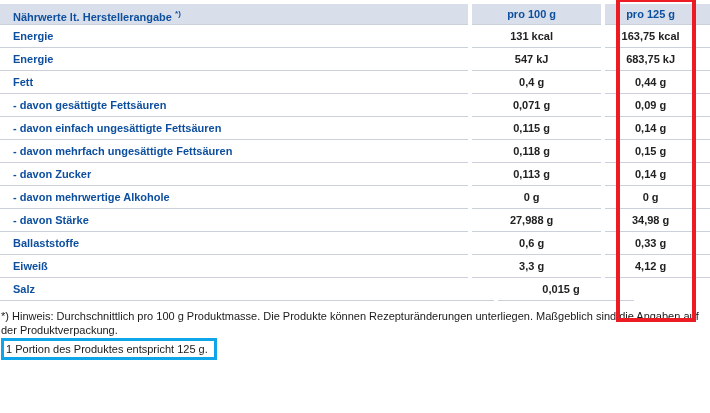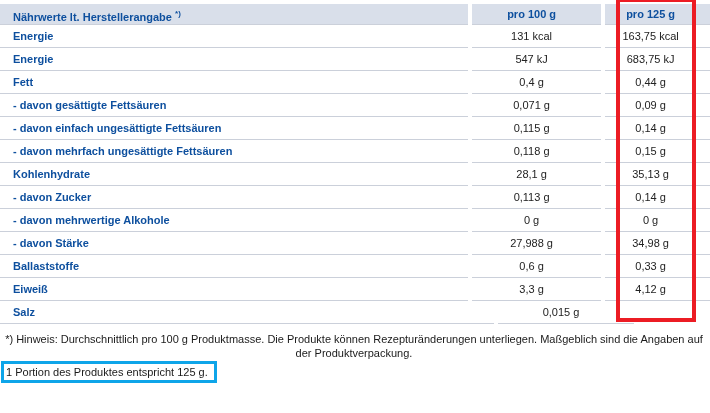--- a/index.html
+++ b/index.html
@@ -5,32 +5,32 @@
   html,body{margin:0;padding:0;background:#fff;}
   body{
     width:710px;height:413px;overflow:hidden;
     font-family:"Liberation Sans",sans-serif;
     font-size:11px;color:#222;
     -webkit-font-smoothing:antialiased;
   }
   .page{position:relative;width:710px;height:413px;}
   .ntable{position:relative;padding-top:4px;}
   .trow{display:flex;}
-  .cell{box-sizing:border-box;height:23px;line-height:22px;border-bottom:1px solid #cbd0da;white-space:nowrap;overflow:hidden;}
+  .cell{box-sizing:border-box;height:23px;line-height:22px;border-bottom:1px solid #cbd0da;white-space:nowrap;overflow:hidden;font-weight:bold;}
   .c-label{width:494px;margin-right:4px;padding-left:13px;color:#0d4f9e;font-weight:bold;}
   .c-100{width:136px;margin-right:4px;text-align:center;padding-right:10px;}
   .c-125{width:110px;text-align:center;padding-right:14px;}
   .thead .cell{height:21px;line-height:20px;background:#d9dfea;color:#0d4f9e;font-weight:bold;}
   .thead sup{font-size:8px;font-weight:bold;}
   .col-highlight{
     position:absolute;left:616px;top:-2px;width:80px;height:324px;
     border:4px solid #ec1c24;box-sizing:border-box;pointer-events:none;
   }
   .footnotes{margin-top:8px;width:706px;line-height:14px;color:#1a1a1a;padding-left:1px;}
-  .footnotes p{margin:0;text-align:center;}
+  .footnotes p{margin:0;}
   .portion-box{
     display:inline-block;border:3px solid #0ea5e9;
     padding:1px 6px 1px 2px;margin-top:1px;
   }
 </style>
 </head>
 <body>
 
 <div class="page">
 
@@ -72,25 +72,20 @@
     <div class="cell c-100">0,115 g</div>
     <div class="cell c-125">0,14 g</div>
   </div>
 
   <div class="trow">
     <div class="cell c-label">- davon mehrfach ungesättigte Fettsäuren</div>
     <div class="cell c-100">0,118 g</div>
     <div class="cell c-125">0,15 g</div>
   </div>
 
-  <div class="trow">
-    <div class="cell c-label">Kohlenhydrate</div>
-    <div class="cell c-100">28,1 g</div>
-    <div class="cell c-125">35,13 g</div>
-  </div>
 
   <div class="trow">
     <div class="cell c-label">- davon Zucker</div>
     <div class="cell c-100">0,113 g</div>
     <div class="cell c-125">0,14 g</div>
   </div>
 
   <div class="trow">
     <div class="cell c-label">- davon mehrwertige Alkohole</div>
     <div class="cell c-100">0 g</div>

